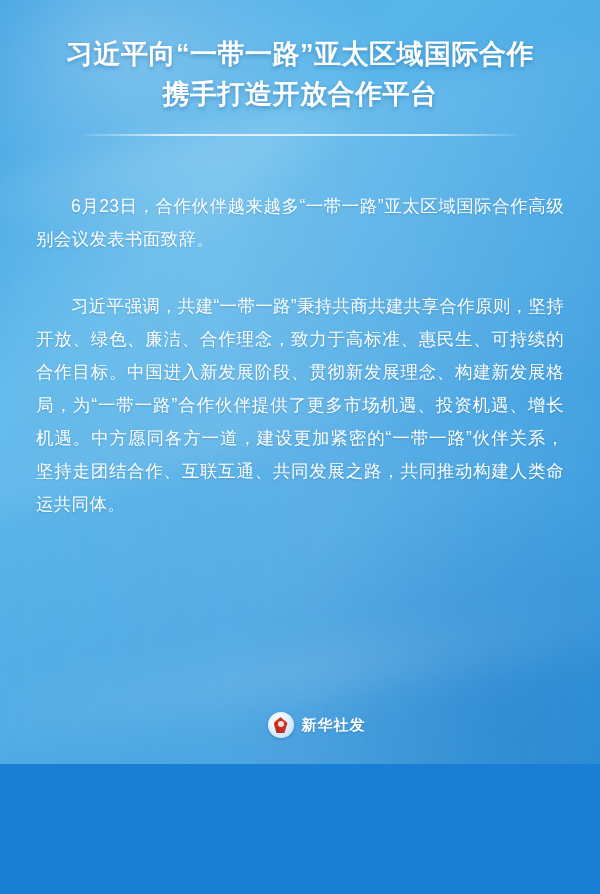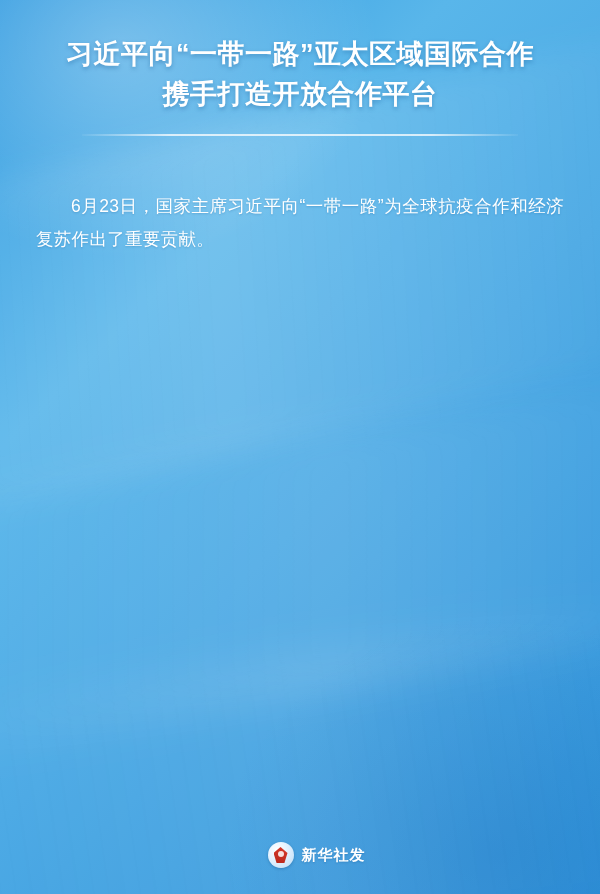--- a/index.html
+++ b/index.html
@@ -9,21 +9,21 @@
   body {
     width: 600px;
     height: 894px;
     font-family: "Liberation Sans", sans-serif;
     background: #1a7fd4;
     overflow: hidden;
   }
   .poster {
     position: relative;
     width: 600px;
-    height: 894px;
+    height: 764px;
     box-sizing: border-box;
     background:
       linear-gradient(135deg, #2f9ae0 0%, #59b6ea 30%, #49a8e4 55%, #2a8fd8 100%);
     overflow: hidden;
   }
   
   .streak {
     position: absolute;
     pointer-events: none;
   }
@@ -182,21 +182,22 @@
     <h1 class="title">
       <span class="title-line">习近平向“一带一路”亚太区域国际合作</span>
       <span class="title-line">携手打造开放合作平台</span>
     </h1>
     <div class="rule-wrap">
       <div class="rule"></div>
     </div>
   </div>
 
   <div class="content">
-    <p class="para lead">6月23日，国家主席习近平向“一带一路”为全球抗疫合作和经济复苏作出了重要贡献。</p>
+    <p class="para lead">6月23日，合作伙伴越来越多“一带一路”亚太区域国际合作高级别会议发表书面致辞。</p>
+    <p class="para">习近平强调，共建“一带一路”秉持共商共建共享合作原则，坚持开放、绿色、廉洁、合作理念，致力于高标准、惠民生、可持续的合作目标。中国进入新发展阶段、贯彻新发展理念、构建新发展格局，为“一带一路”合作伙伴提供了更多市场机遇、投资机遇、增长机遇。中方愿同各方一道，建设更加紧密的“一带一路”伙伴关系，坚持走团结合作、互联互通、共同发展之路，共同推动构建人类命运共同体。</p>
   </div>
 
   <div class="footer">
     <span class="logo-mark"></span>
     <span class="logo-text">新华社发</span>
   </div>
 
 </div>
 
 </body></html>

